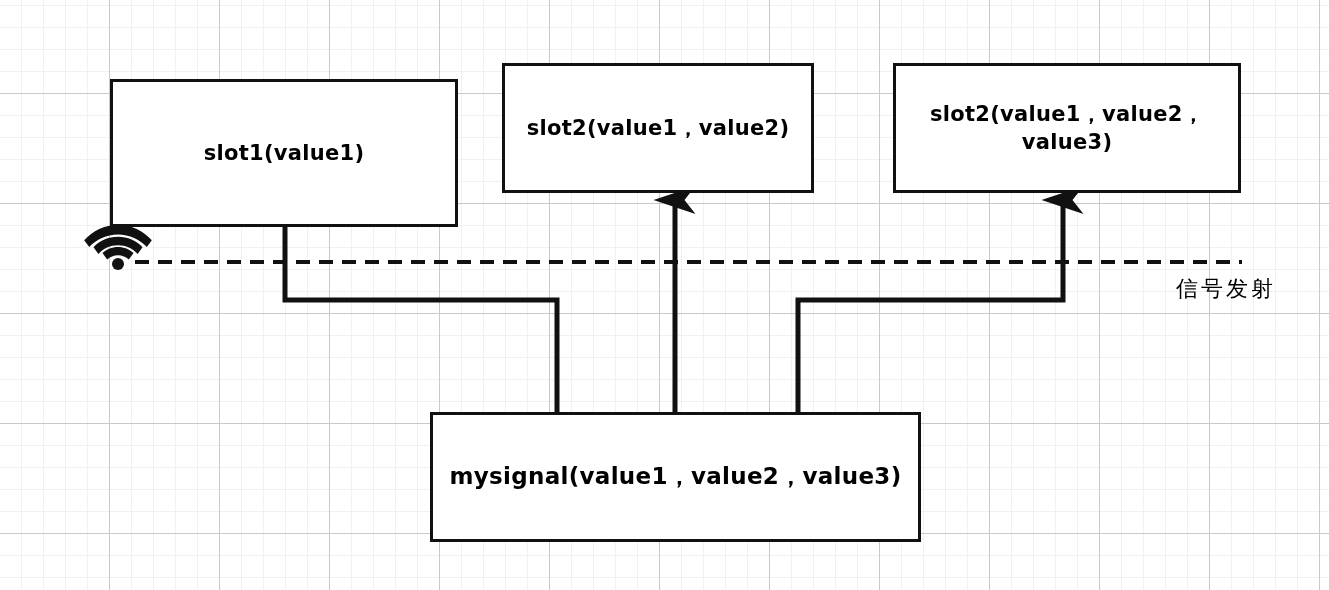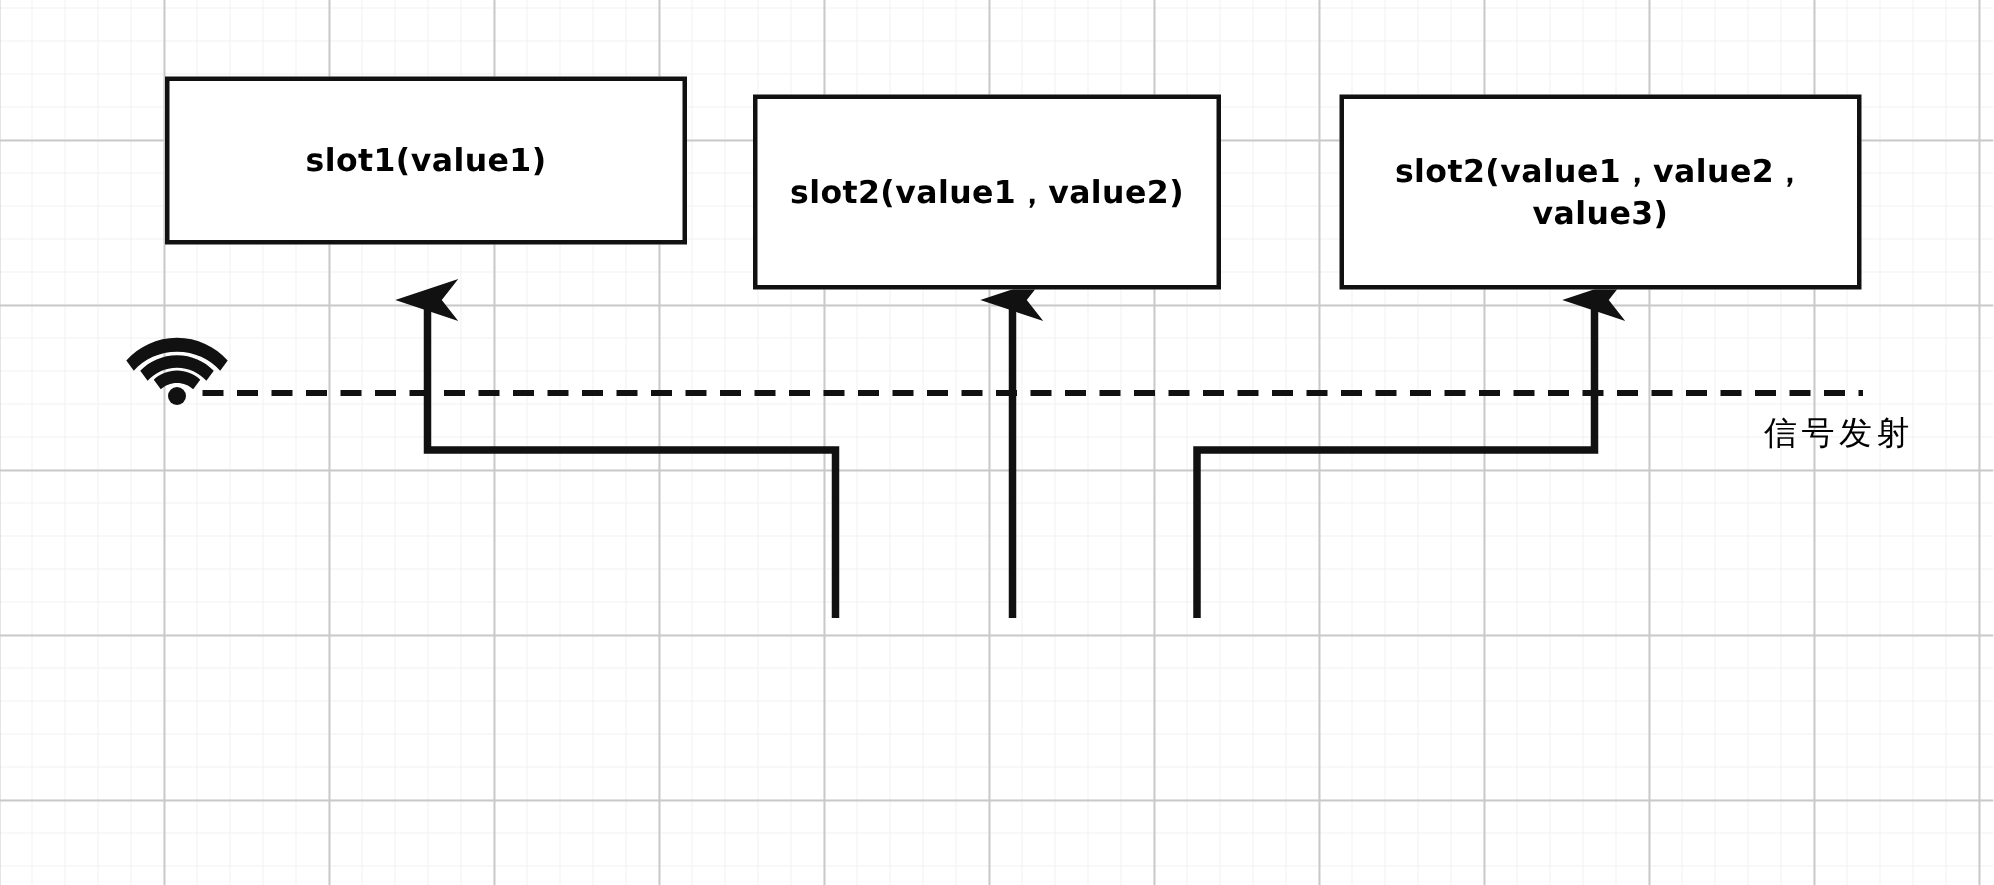--- a/index.html
+++ b/index.html
@@ -50,21 +50,21 @@
     justify-content: center;
     text-align: center;
     color: #000000;
     font-family: "DejaVu Sans", sans-serif;
     font-size: 21px;
     font-weight: 600;
     letter-spacing: 0.3px;
     line-height: 1.35;
     padding: 4px 10px;
   }
-  #box-slot1 { left: 110px; top: 51px; width: 348px; height: 112px; }
+  #box-slot1 { left: 110px; top: 79px; width: 348px; height: 148px; }
   #box-slot2 { left: 502px; top: 63px; width: 312px; height: 130px; }
   #box-slot3 { left: 893px; top: 63px; width: 348px; height: 130px; }
   #box-signal {
     left: 430px; top: 412px; width: 491px; height: 130px;
     font-size: 23px;
   }
   .wifi-icon {
     position: absolute;
     left: 84px;
     top: 222px;
@@ -102,20 +102,21 @@
 
     <path d="M798,412 L798,300 L1063,300 L1063,200" fill="none" stroke="#111111" stroke-width="5" stroke-linecap="butt" stroke-linejoin="miter" marker-end="url(#arrowhead)"></path>
   </svg>
 
   <div class="node-box" id="box-slot1">slot1(value1)</div>
 
   <div class="node-box" id="box-slot2">slot2(value1，value2)</div>
 
   <div class="node-box" id="box-slot3">slot2(value1，value2，value3)</div>
 
+  <div class="node-box" id="box-signal">mysignal(value1，value2，value3)</div>
 
   <svg class="wifi-icon" viewBox="0 0 68 48" xmlns="http://www.w3.org/2000/svg">
     <path d="M34 12.5 C22.5 12.5 12.2 17.4 5.2 25.1 L0.2 18.3 C8.6 9.0 20.6 3.1 34 3.1 C47.4 3.1 59.4 9.0 67.8 18.3 L62.8 25.1 C55.8 17.4 45.5 12.5 34 12.5 Z" fill="#111111"></path>
     <path d="M34 23.2 C26.2 23.2 19.2 26.6 14.4 31.9 L9.5 25.2 C15.6 18.8 24.3 14.8 34 14.8 C43.7 14.8 52.4 18.8 58.5 25.2 L53.6 31.9 C48.8 26.6 41.8 23.2 34 23.2 Z" fill="#111111"></path>
     <path d="M34 33.3 C29.8 33.3 26.0 34.9 23.2 37.5 L18.5 31.1 C22.6 27.3 28.0 25.0 34 25.0 C40.0 25.0 45.4 27.3 49.5 31.1 L44.8 37.5 C42.0 34.9 38.2 33.3 34 33.3 Z" fill="#111111"></path>
     <circle cx="34" cy="42.0" r="6.0" fill="#111111"></circle>
   </svg>
 
   <div class="side-label">信号发射</div>
 

